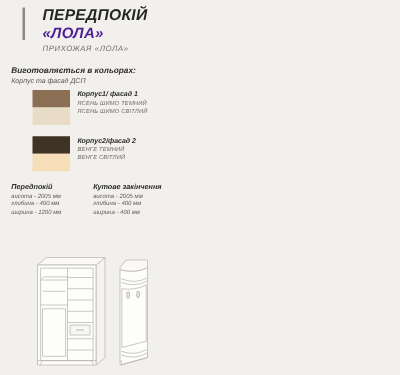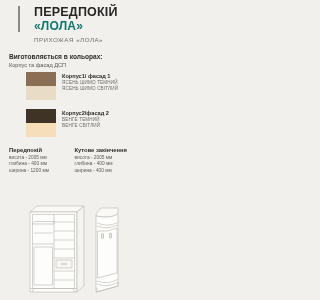--- a/index.html
+++ b/index.html
@@ -4,35 +4,35 @@
 <style>
   html,body{margin:0;padding:0;}
   body{
     width:138px;height:300px;
     background:#f2f0ec;
     font-family:"Liberation Sans",sans-serif;
     color:#3a3a38;
     overflow:hidden;
     position:relative;
   }
-  .page{width:138px;height:252px;position:relative;box-sizing:border-box;}
+  .page{width:138px;height:252px;position:relative;box-sizing:border-box;font-style:italic;}
 
   
   .header{padding:6px 4px 2px 10px;position:relative;}
   .rule{
     position:absolute;left:18px;top:6px;width:2px;height:26px;
     background:#8a8a84;
   }
   .title1{
     font-size:12.5px;font-weight:bold;letter-spacing:.2px;
     margin:0 0 0 24px;line-height:13px;color:#262624;
   }
   .title2{
     font-size:12px;font-weight:bold;letter-spacing:.2px;
-    margin:1px 0 0 24px;line-height:13px;color:#0f766e;
+    margin:1px 0 0 24px;line-height:13px;color:#4c1d95;
   }
   .subtitle{
     font-size:6.2px;letter-spacing:.5px;margin:3px 0 0 24px;
     color:#6f6f6a;line-height:8px;
   }
 
   
   .colors-head{
     font-size:6.6px;font-weight:bold;margin:7px 0 0 9px;color:#2c2c2a;
   }

